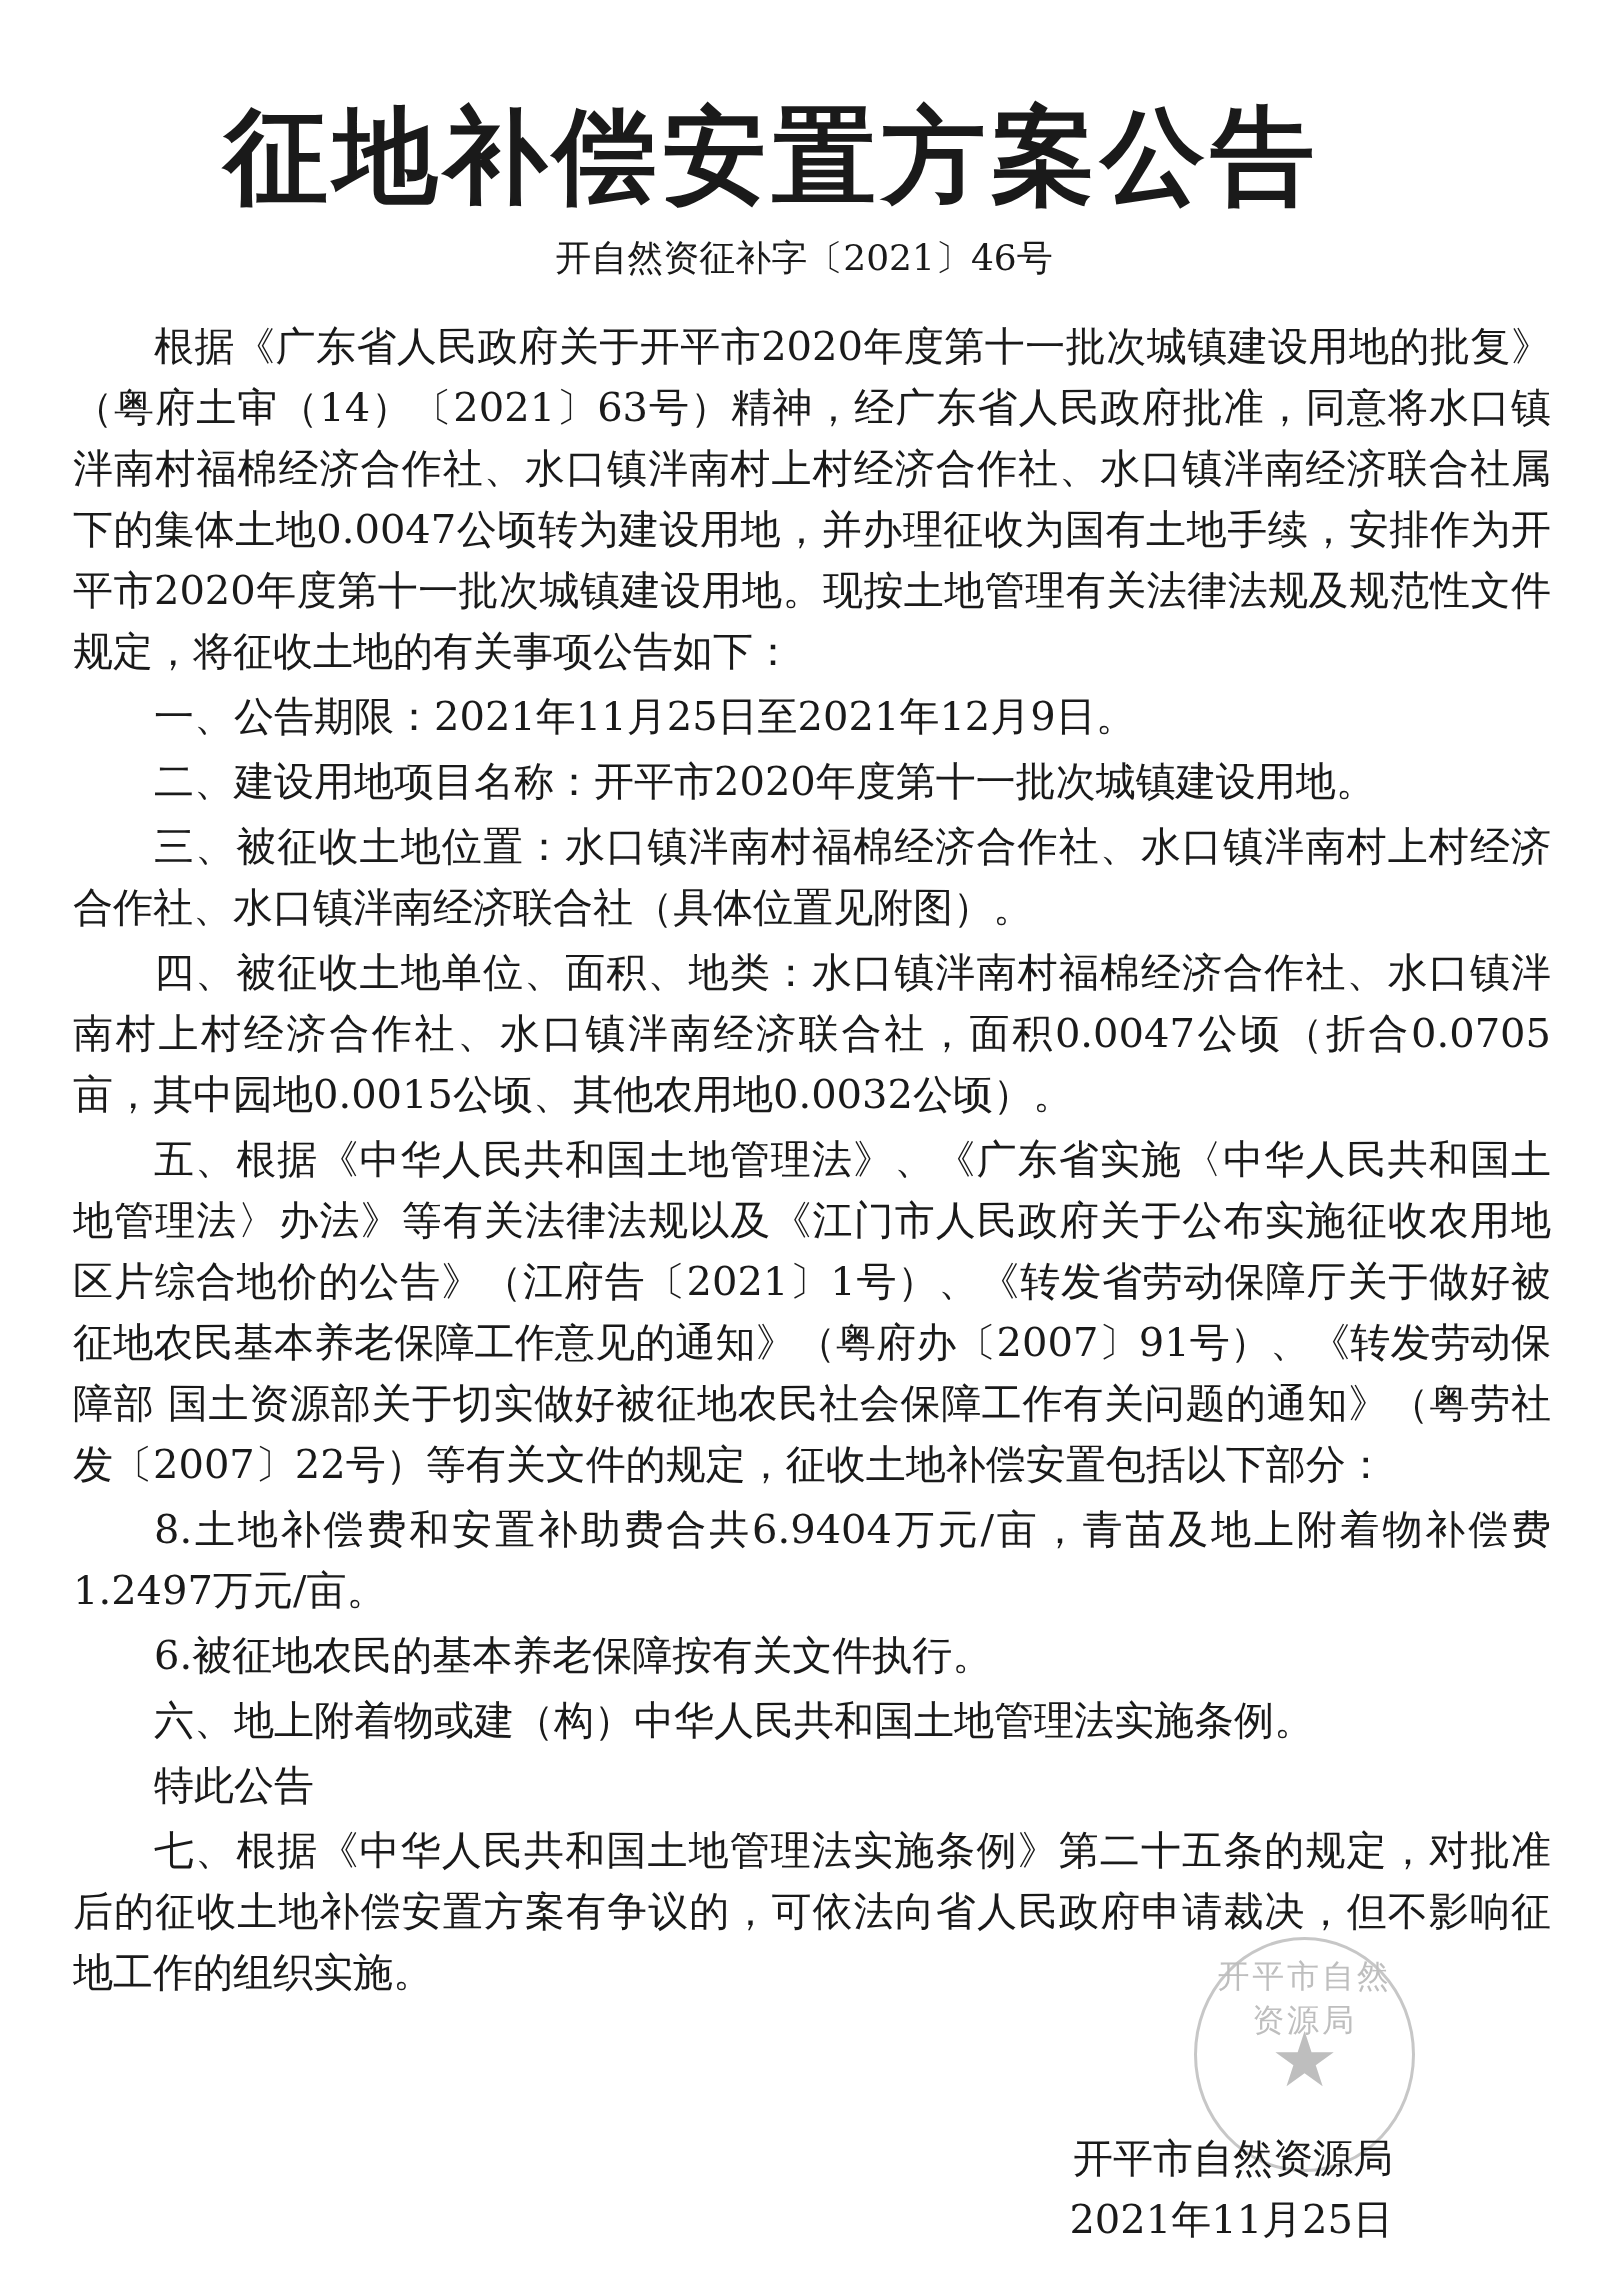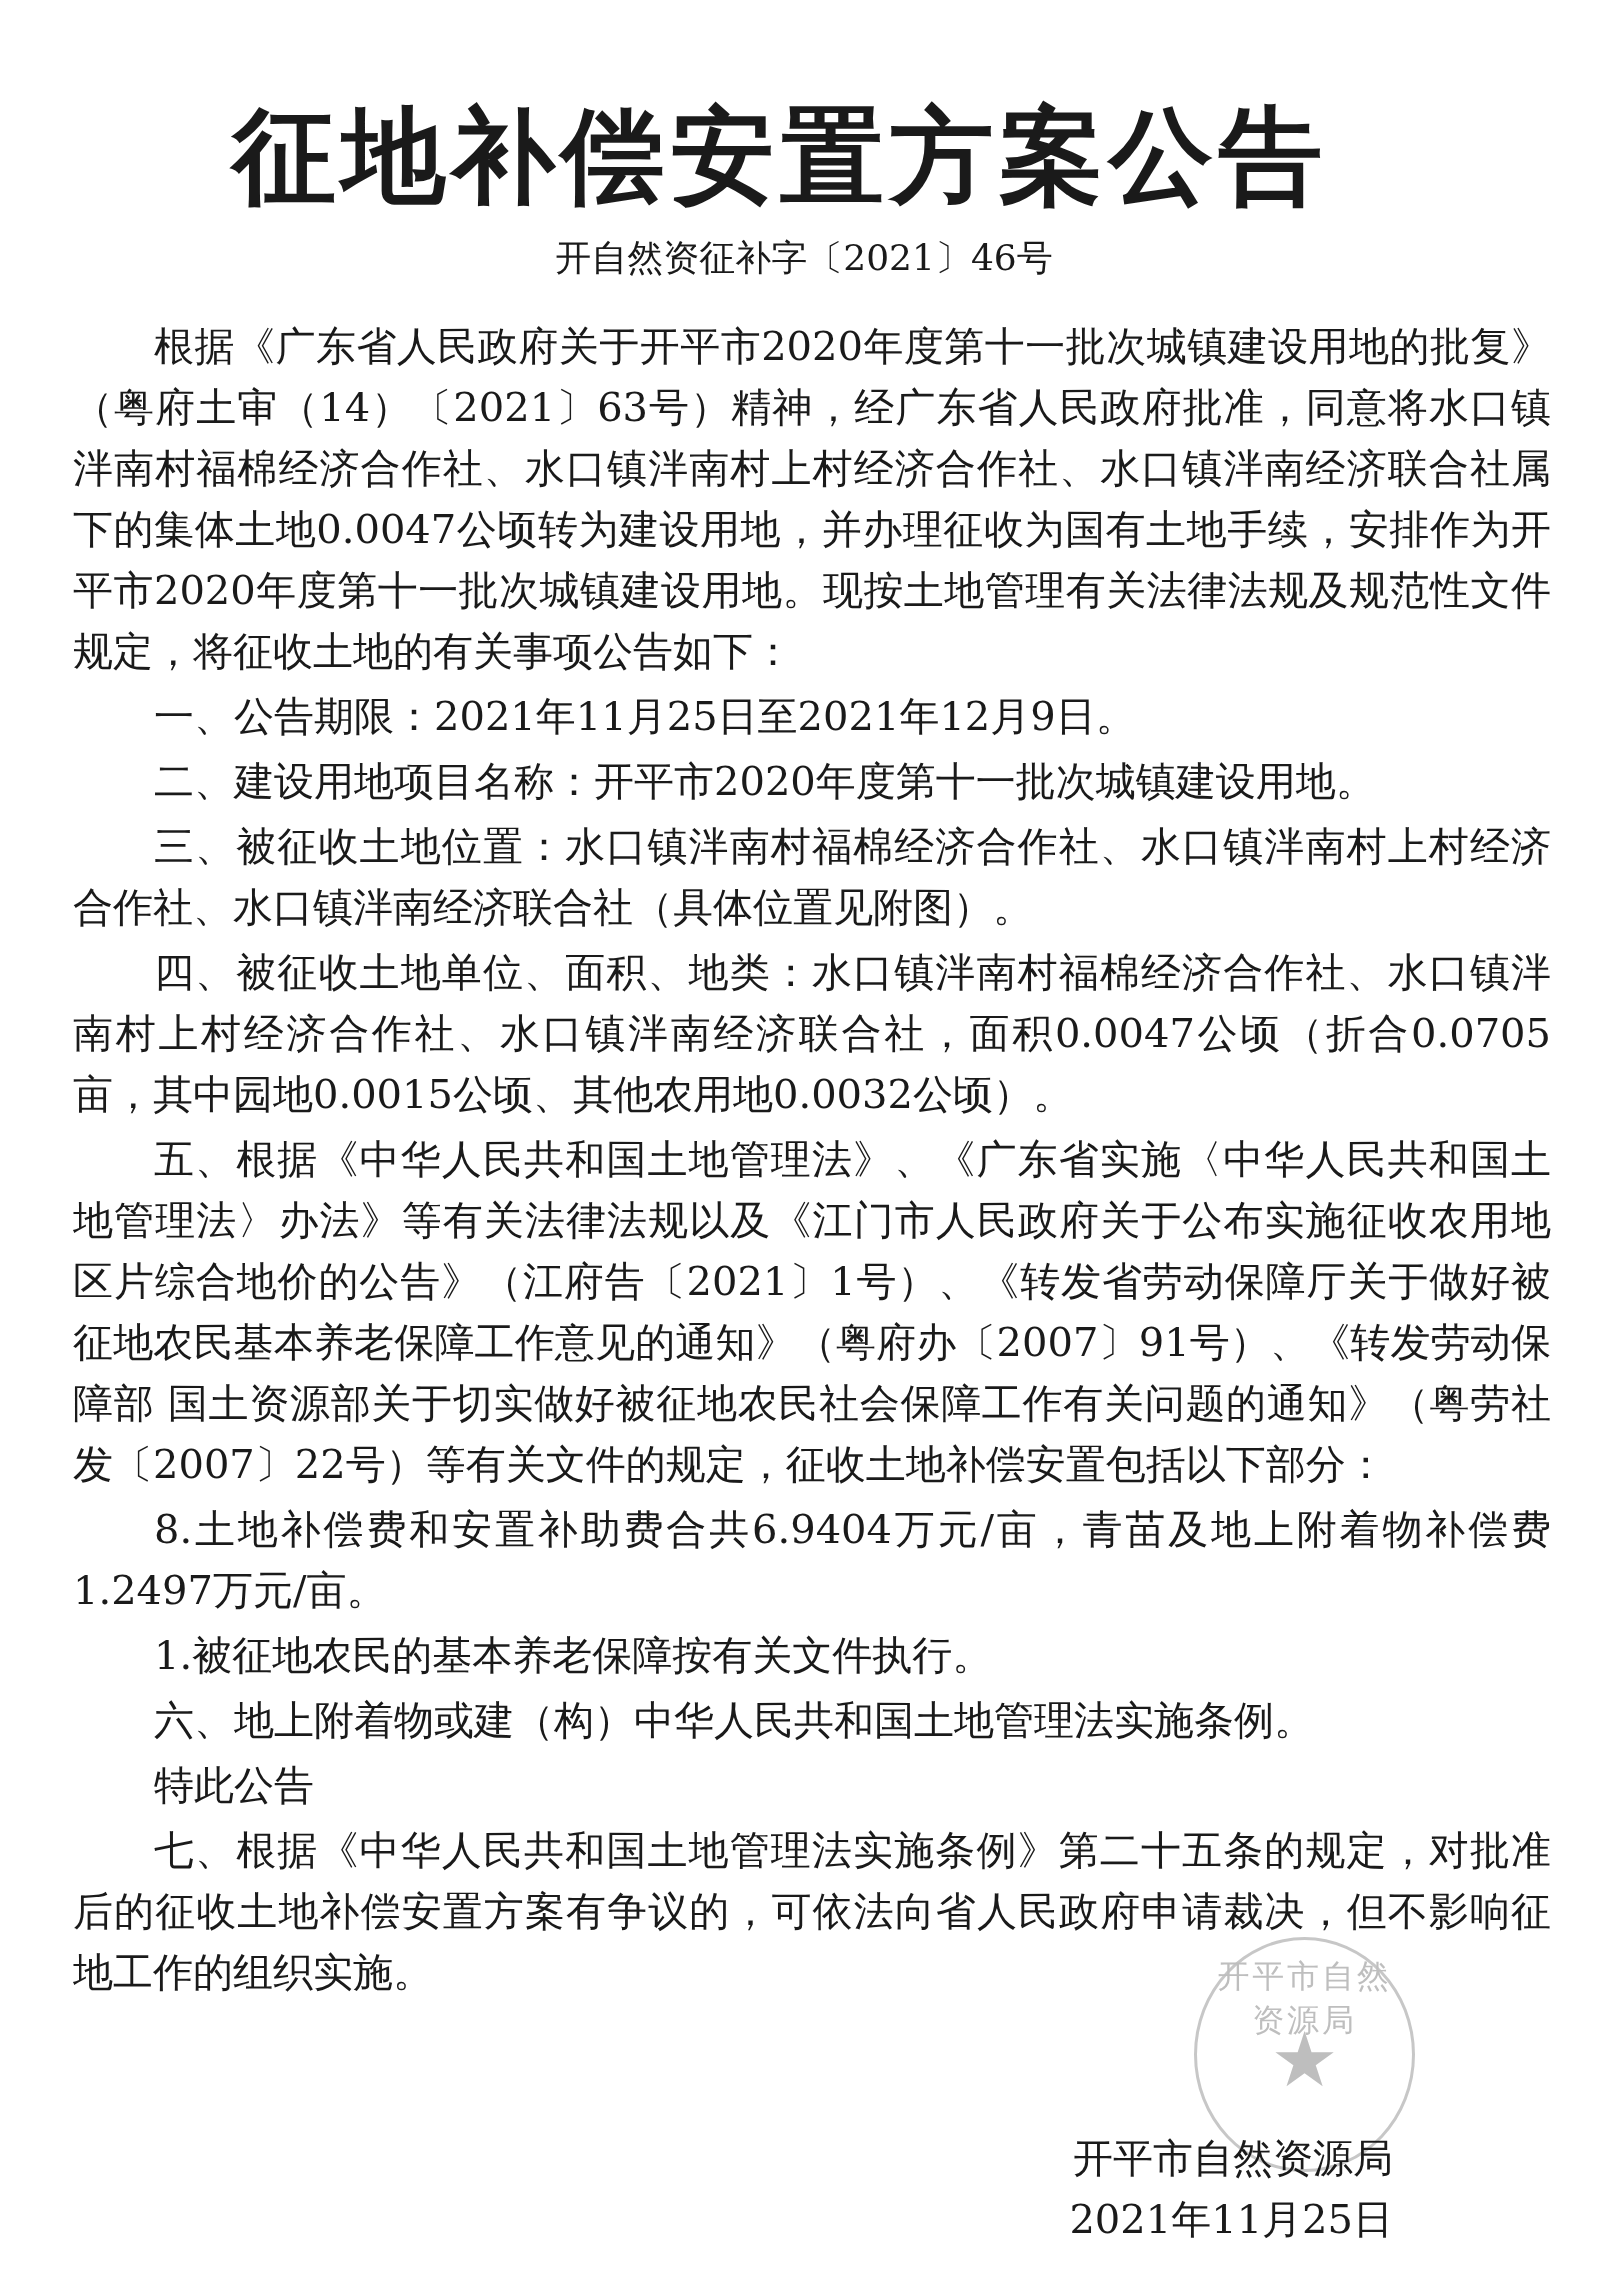--- a/index.html
+++ b/index.html
@@ -1,18 +1,18 @@
 <!DOCTYPE html>
 <html style="font-size:11px"><head>
 <meta charset="utf-8">
 <style>
   html, body { margin:0; padding:0; background:#ffffff; }
   body { width:1622px; height:2295px; position:relative; overflow:hidden;
          font-family:"DejaVu Serif","Liberation Serif",serif; color:#1a1a1a; }
-  .title { position:absolute; left:8px; width:1544px; top:104px; text-align:center;
+  .title { position:absolute; left:0; width:1544px; top:104px; text-align:center;
            font-size:104px; font-weight:bold; letter-spacing:5.6px; line-height:1; }
   .docno { position:absolute; left:0; width:1608px; top:240px; text-align:center;
            font-size:36px; line-height:1; }
   .body { position:absolute; left:69px; width:1486px; top:312px;
           font-size:40px; line-height:61px; text-align:justify; }
   .para { margin:4px; text-indent:81px; }
   .sign { position:absolute; right:229px; top:2128px; text-align:right;
           font-size:40px; line-height:61px; }
   .sign div { white-space:nowrap; }
   .stamp { position:absolute; left:1194px; top:1937px; width:215px; height:229px;
@@ -29,21 +29,21 @@
 <div class="docno">开自然资征补字〔2021〕46号</div>
 
 <div class="body">
   <p class="para">根据《广东省人民政府关于开平市2020年度第十一批次城镇建设用地的批复》（粤府土审（14）〔2021〕63号）精神，经广东省人民政府批准，同意将水口镇泮南村福棉经济合作社、水口镇泮南村上村经济合作社、水口镇泮南经济联合社属下的集体土地0.0047公顷转为建设用地，并办理征收为国有土地手续，安排作为开平市2020年度第十一批次城镇建设用地。现按土地管理有关法律法规及规范性文件规定，将征收土地的有关事项公告如下：</p>
   <p class="para">一、公告期限：2021年11月25日至2021年12月9日。</p>
   <p class="para">二、建设用地项目名称：开平市2020年度第十一批次城镇建设用地。</p>
   <p class="para">三、被征收土地位置：水口镇泮南村福棉经济合作社、水口镇泮南村上村经济合作社、水口镇泮南经济联合社（具体位置见附图）。</p>
   <p class="para">四、被征收土地单位、面积、地类：水口镇泮南村福棉经济合作社、水口镇泮南村上村经济合作社、水口镇泮南经济联合社，面积0.0047公顷（折合0.0705亩，其中园地0.0015公顷、其他农用地0.0032公顷）。</p>
   <p class="para">五、根据《中华人民共和国土地管理法》、《广东省实施〈中华人民共和国土地管理法〉办法》等有关法律法规以及《江门市人民政府关于公布实施征收农用地区片综合地价的公告》（江府告〔2021〕1号）、《转发省劳动保障厅关于做好被征地农民基本养老保障工作意见的通知》（粤府办〔2007〕91号）、《转发劳动保障部 国土资源部关于切实做好被征地农民社会保障工作有关问题的通知》（粤劳社发〔2007〕22号）等有关文件的规定，征收土地补偿安置包括以下部分：</p>
   <p class="para">8.土地补偿费和安置补助费合共6.9404万元/亩，青苗及地上附着物补偿费1.2497万元/亩。</p>
-  <p class="para">1.被征地农民的基本养老保障按有关文件执行。</p>
+  <p class="para">6.被征地农民的基本养老保障按有关文件执行。</p>
   <p class="para">六、地上附着物或建（构）中华人民共和国土地管理法实施条例。</p>
   <p class="para">特此公告</p>
   <p class="para">七、根据《中华人民共和国土地管理法实施条例》第二十五条的规定，对批准后的征收土地补偿安置方案有争议的，可依法向省人民政府申请裁决，但不影响征地工作的组织实施。</p>
 </div>
 
 <div class="stamp">
   <div class="arc">开平市自然资源局</div>
   <div class="inner">★</div>
 </div>
 

